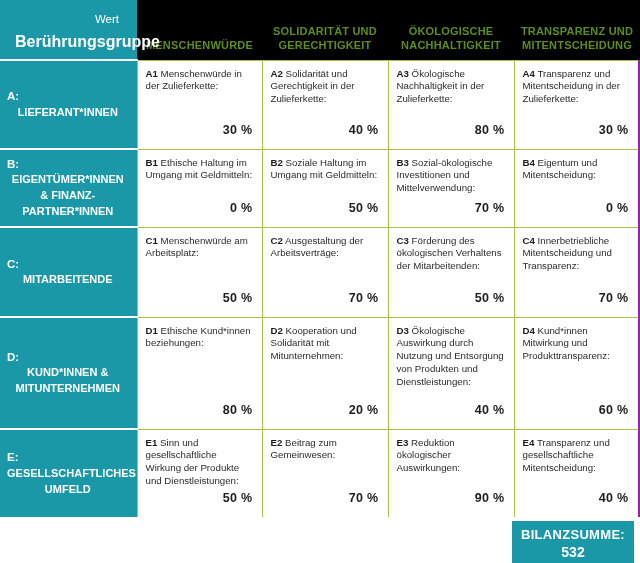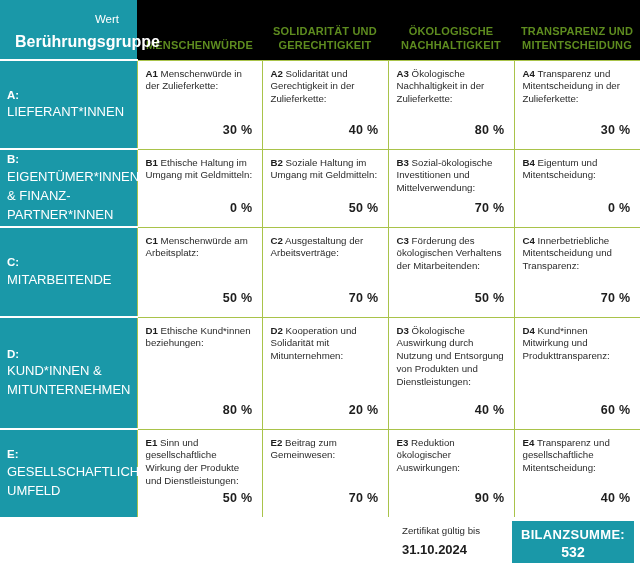--- a/index.html
+++ b/index.html
@@ -62,35 +62,36 @@
     vertical-align: middle;
     padding: 0 8px 0 7px;
     border-top: 2px solid #ffffff;
   }
   .rowlabel .letter {
     font-size: 11.5px;
     font-weight: bold;
     line-height: 1.45;
   }
   .rowlabel .title {
-    font-size: 13px;
-    font-weight: normal;
+    font-size: 11px;
+    font-weight: bold;
     text-transform: uppercase;
     line-height: 1.45;
+    text-align: center;
   }
   
   td.cell {
     background: #ffffff;
     vertical-align: top;
     padding: 7px 8px 6px 8px;
     border-top: 1px solid #a9c34a;
     border-left: 1px solid #a9c34a;
     position: relative;
   }
-  td.cell.last { border-right: 1px solid #a21caf; }
+  td.cell.last { border-right: 5px solid #a21caf; }
   .cell-text {
     font-size: 9.7px;
     color: #2b2b2b;
     line-height: 1.33;
   }
   .cell-text .code {
     font-weight: bold;
     color: #1d1d1d;
     margin-top: 45px;
   }
@@ -286,23 +287,19 @@
         </td>
         <td class="cell last">
           <div class="cell-text"><span class="code">E4</span> <span>Transparenz und gesellschaftliche Mitentscheidung:</span></div>
           <div class="cell-val">40 %</div>
         </td>
       </tr>
     </tbody>
   </table>
 
   <div class="footer">
-    <div class="cert">
-      <div class="cert-label">Zertifikat gültig bis</div>
-      <div class="cert-date">31.10.2024</div>
-    </div>
     <div class="sum">
       <div class="sum-label">BILANZSUMME:</div>
       <div class="sum-value">532</div>
     </div>
   </div>
 
 </div>
 
 </body></html>

